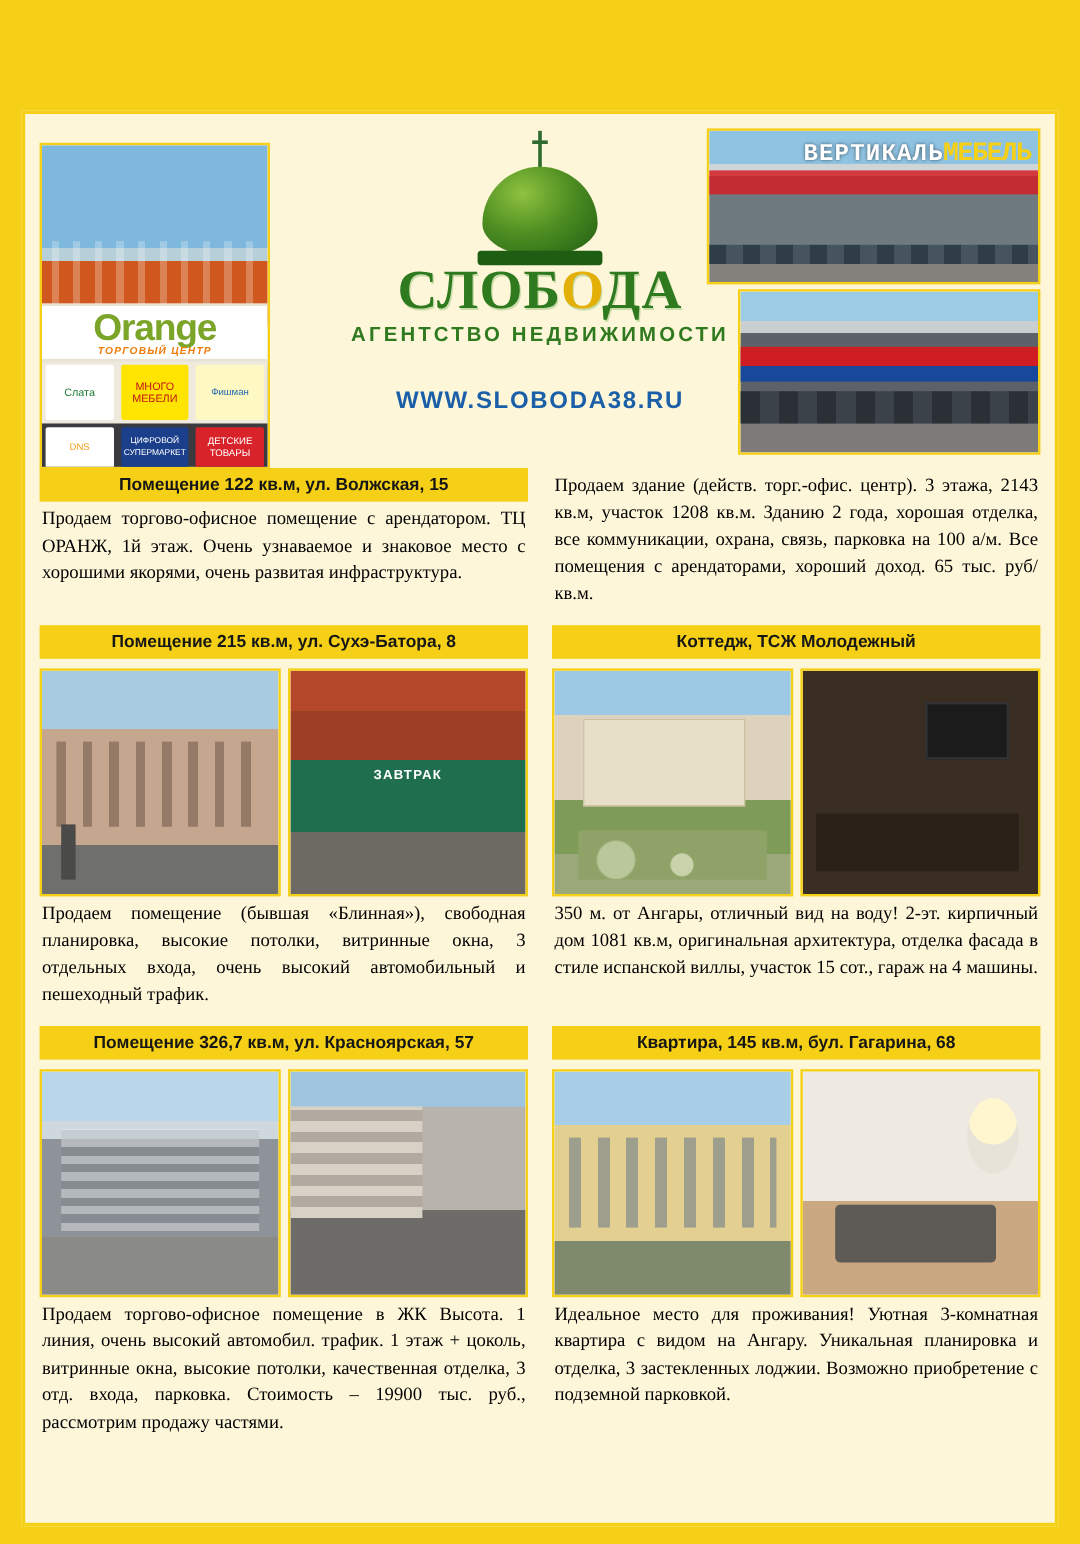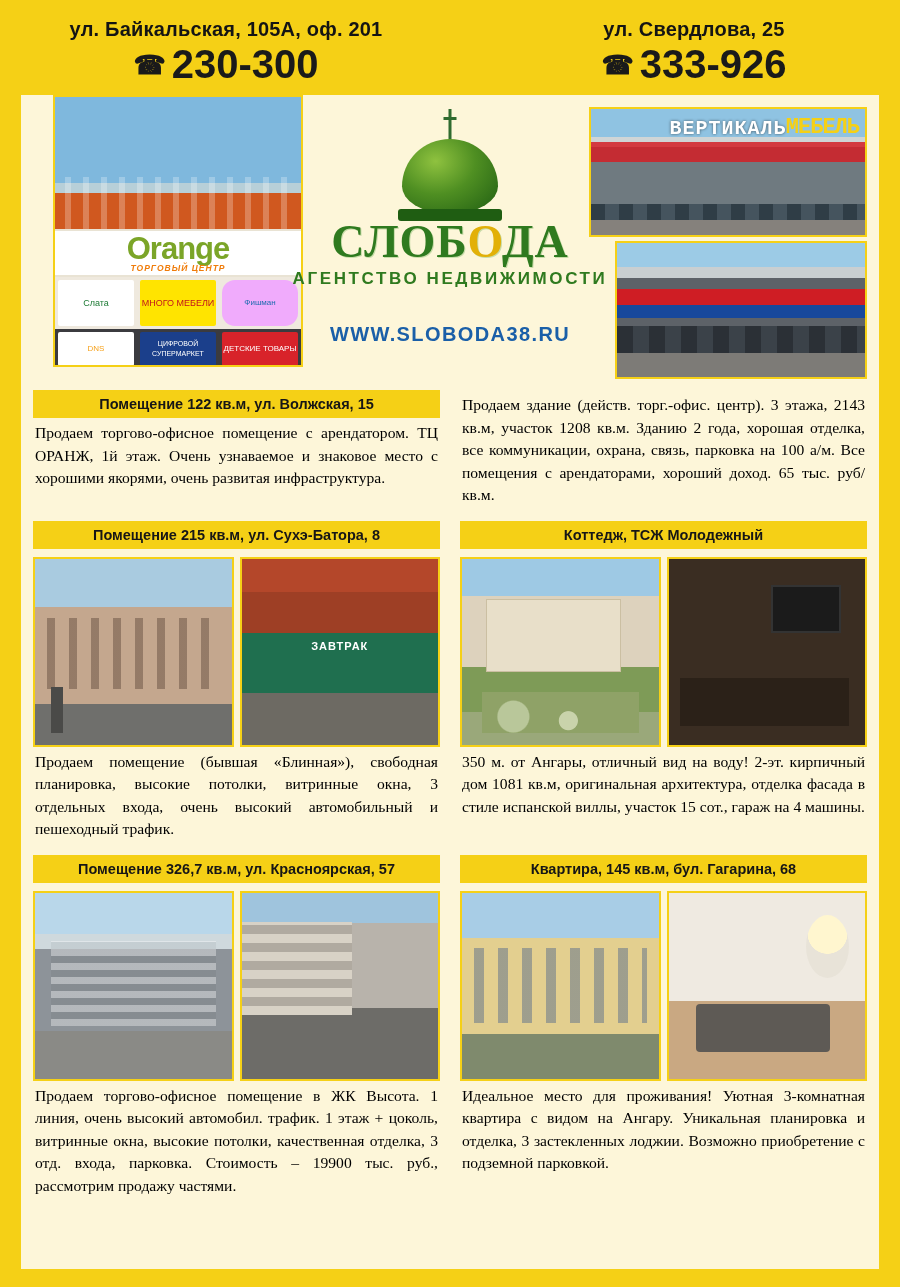--- a/index.html
+++ b/index.html
@@ -71,21 +71,21 @@
     height: 295px;
   }
 
   
   .ph {
     position: absolute;
     border: 2px solid #f5d016;
     overflow: hidden;
   }
 
-  .ph-left { left: 12px; top: 0; width: 250px; height: 272px; margin-left: 20px; }
+  .ph-left { left: 12px; top: 24px; width: 192px; height: 272px; }
   .ph-r1 { right: 12px; top: 12px; width: 278px; height: 130px; font-family: Liberation Mono, monospace; }
   .ph-r2 { right: 12px; top: 146px; width: 252px; height: 138px; }
 
   
   .img-orange {
     width: 100%; height: 100%;
     background:
       linear-gradient(#7fb8dd 0 32%, #b7cfd8 32% 36%, #d0581f 36% 56%, #c8c4bd 56% 68%, #9b9b97 68% 72%, #8d8d89 72% 100%);
       position: relative;
     }
@@ -114,21 +114,21 @@
   .sign-row.r2 { top: 180px; }
   .sign-row.r3 { top: 232px; height: 40px; background: #3b3b3f; }
   .sign-cell {
     flex: 1; margin: 3px; border-radius: 2px;
     display: flex; align-items: center; justify-content: center;
     font-size: 9px; font-weight: normal; text-align: center; line-height: 10px;
     color: #fff;
   }
   .c-slata { background: #ffffff; color: #1c7a34; }
   .c-mebel { background: #ffe400; color: #c2161c; }
-  .c-fish  { background: #f0abfc; color: #1f6bb0; font-size: 8px; border-radius: 13px; }
+  .c-fish  { background: #fef9c3; color: #1f6bb0; font-size: 8px; }
   .c-dns   { background: #ffffff; color: #f6a21d; font-size: 8px; text-align: center; }
   .c-digit { background: #1b3f8b; font-size: 7px; }
   .c-kids  { background: #d8232a; font-size: 8px; }
 
   .img-vertikal {
     width: 100%; height: 100%; position: relative;
     background: linear-gradient(#8fc3e2 0 22%, #cfd5d6 22% 30%, #6f7a80 30% 86%, #85817c 86% 100%);
   }
   .img-vertikal::after {
     content: "";
@@ -337,34 +337,20 @@
     content: ""; position: absolute; right: 8%; top: 12%; width: 22%; height: 34%;
     background: radial-gradient(circle at 50% 30%, #fff6cf 0 40%, #e8e3d8 41%);
     border-radius: 50%;
   }
 </style>
 </head>
 <body>
 
 <div class="page">
 
-  <div class="header">
-    <div class="hdr-col hdr-left">
-      <div class="hdr-addr">ул. Байкальская, 105А, оф. 201</div>
-      <div class="hdr-phone">
-        <span class="tel-ico">☎</span><span>230-300</span>
-      </div>
-    </div>
-    <div class="hdr-col hdr-right">
-      <div class="hdr-addr">ул. Свердлова, 25</div>
-      <div class="hdr-phone">
-        <span class="tel-ico">☎</span><span>333-926</span>
-      </div>
-    </div>
-  </div>
 
   <div class="panel">
 
     <div class="logo-area">
 
       <div class="ph ph-left">
         <div class="img-orange">
           <div class="orange-sign">
             <div class="orange-word"><span>Oran</span><span>ge</span></div>
             <div class="orange-sub">ТОРГОВЫЙ ЦЕНТР</div>

